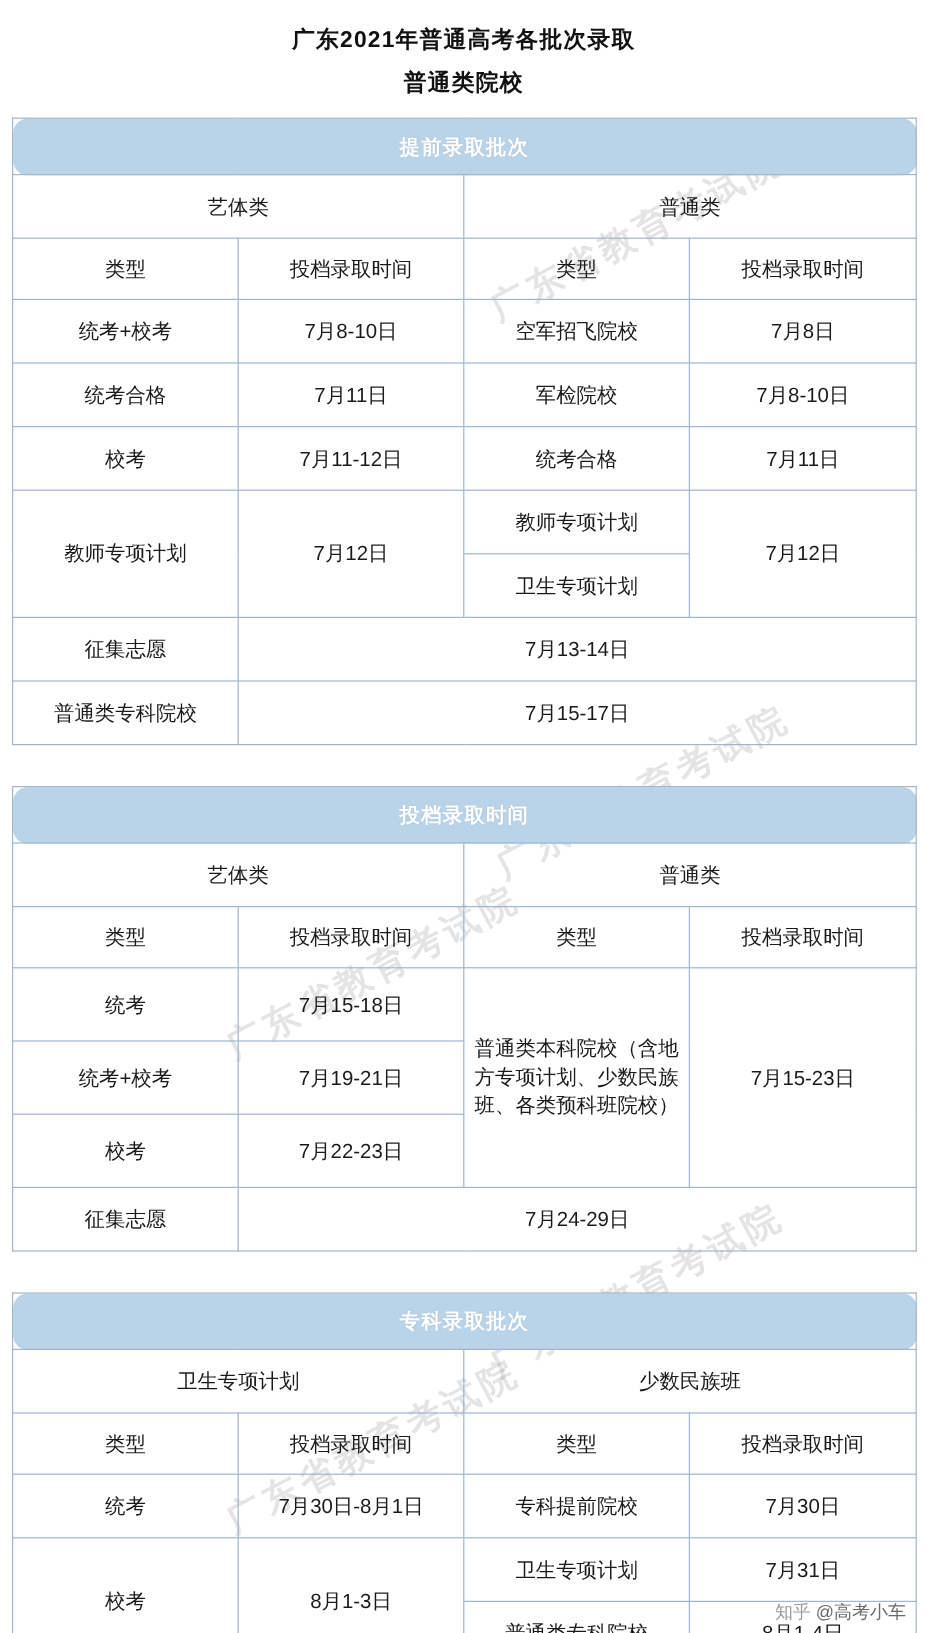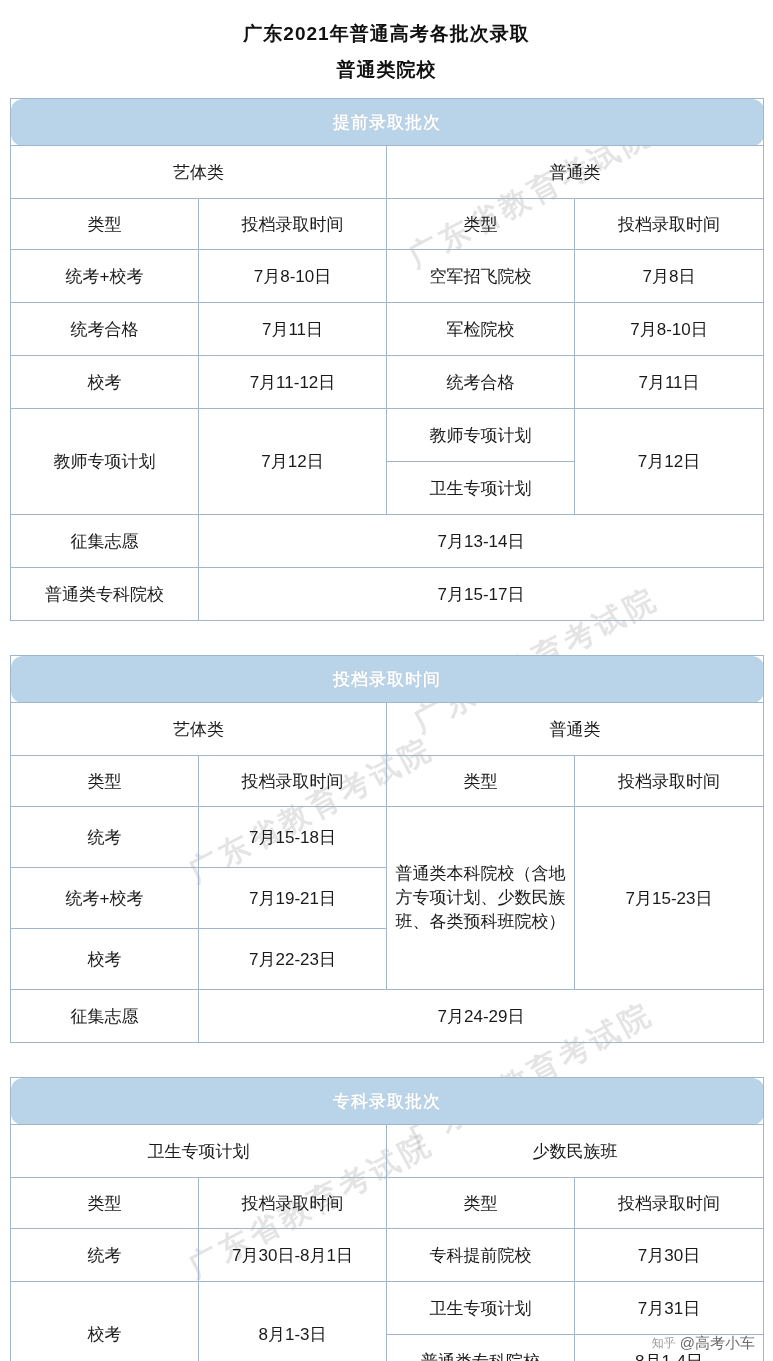--- a/index.html
+++ b/index.html
@@ -101,21 +101,21 @@
     position: absolute;
     right: 18px;
     bottom: 8px;
     font-size: 15px;
     color: #6b6b6b;
     z-index: 20;
     display: flex;
     align-items: center;
     gap: 4px;
   }
-  .zhihu .logo { color: #9a9a9a; font-size: 12px; }
+  .zhihu .logo { color: #9a9a9a; font-size: 15px; }
 </style>
 </head>
 <body>
 
 <div class="page">
 
   <div class="title">
     <span>广东2021年普通高考各批次录取</span>
     <span class="line2">普通类院校</span>
   </div>

